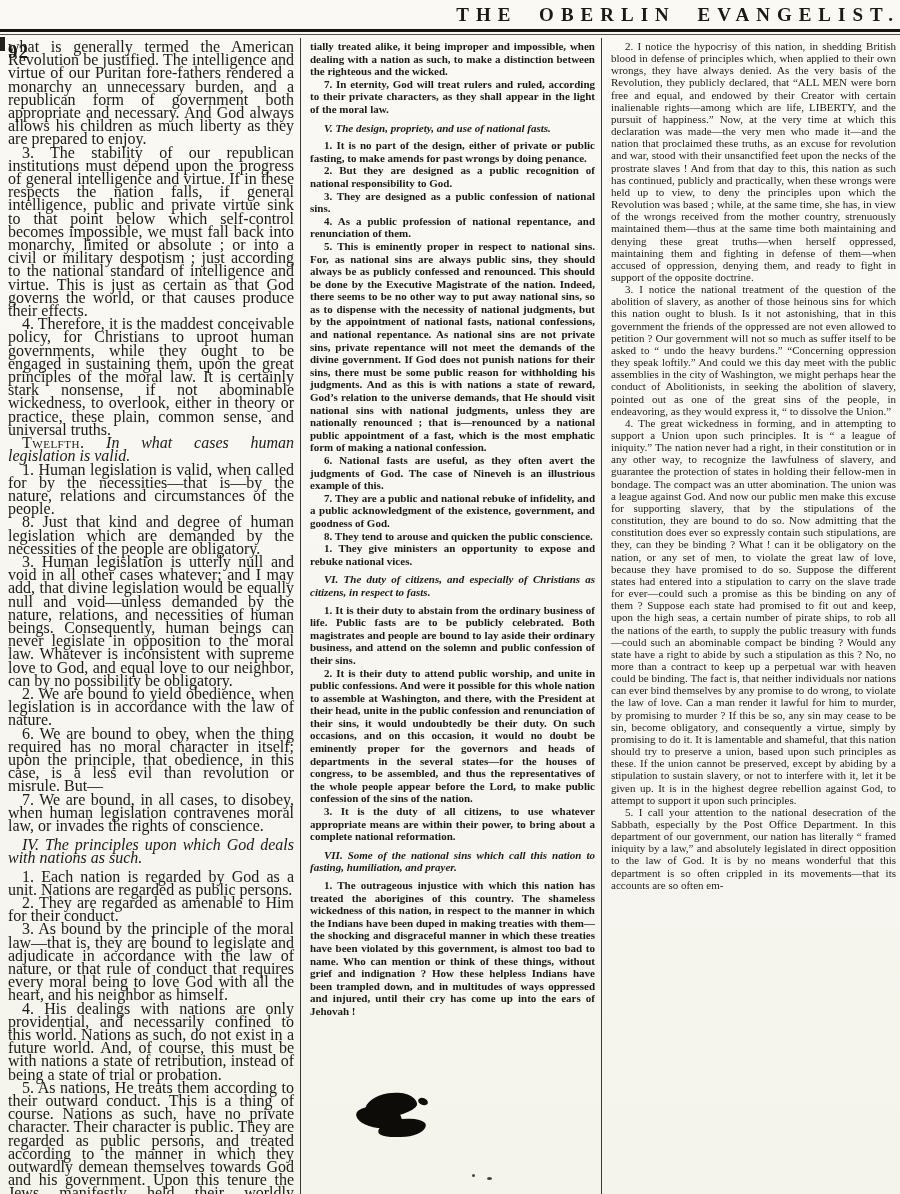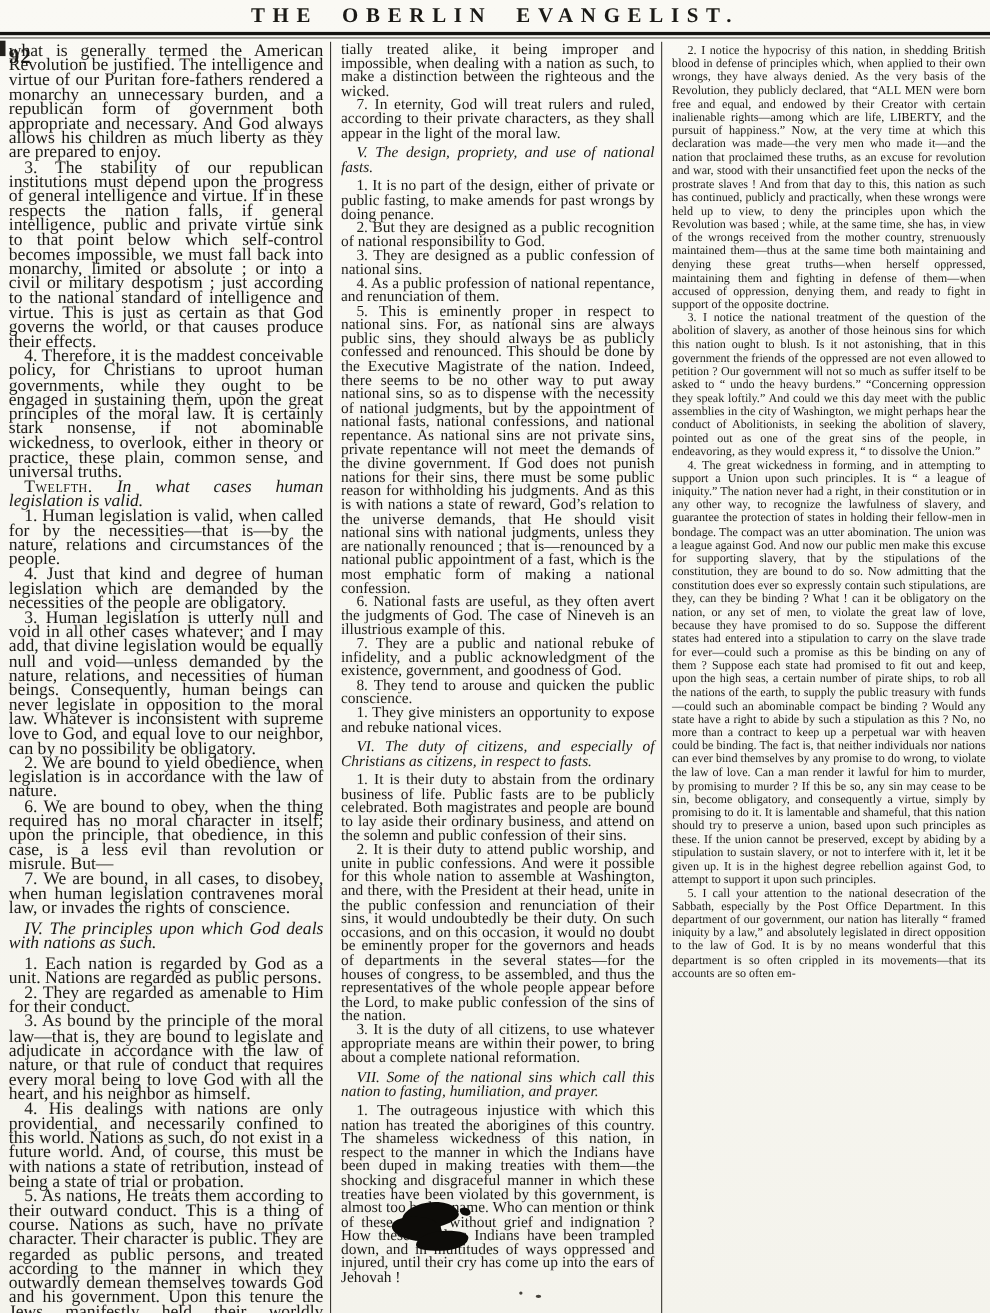--- a/index.html
+++ b/index.html
@@ -16,41 +16,41 @@
     background: linear-gradient(180deg, #faf9f4 0%, #f7f6f0 55%, #f4f3ec 100%);
   }
   
   .header { position: absolute; top: 0; left: 0; right: 0; height: 30px; }
   .pagenum {
     position: absolute; left: 8px; top: 5px;
     font-weight: bold; font-size: 19px; letter-spacing: 1px; margin-top: 36px;
   }
   .masthead {
     position: absolute; left: 0; right: 0; top: 4px;
-    text-align: center;
+    text-align: right;
     font-weight: bold; font-size: 19px;
     letter-spacing: 7px; word-spacing: 10px;
   }
   .rule-thick { position: absolute; top: 29px; left: 0; right: 0; height: 3px; background: #161511; }
   .rule-thin  { position: absolute; top: 34px; left: 0; right: 0; height: 1px; background: #55524a; }
   .edge-mark  { position: absolute; top: 37px; left: 0; width: 5px; height: 14px; background: #23211c; }
 
   
   .cols {
     position: absolute; top: 38px; left: 0; right: 0; bottom: 0;
     display: flex;
   }
   .col {
     box-sizing: border-box;
     overflow: hidden;
     text-align: justify;
     hyphens: auto;
   }
   .col-left   { width: 300px; padding: 2px 6px 0 8px; font-size: 16px;   line-height: 13.2px; }
-  .col-middle { width: 300px; padding: 2px 6px 0 9px; font-size: 14px; line-height: 12.6px; }
+  .col-middle { width: 300px; padding: 2px 6px 0 9px; font-size: 11px; line-height: 12.6px; font-weight: bold; }
   .col-right  { flex: 1;      padding: 2px 4px 0 9px; font-size: 11px;   line-height: 12.15px; }
   .divider { width: 1px; background: #3a3832; }
 
   .para { margin: 0; text-indent: 14px; }
   .p-continue { text-indent: 0; }
   .p-heading { font-style: italic; margin: 6px 0 5px; }
   .p-lead .lead { font-variant: small-caps; letter-spacing: 0.5px; }
   .p-lead [data-field="text"] { font-style: italic; }
 
   
@@ -78,21 +78,21 @@
   <div class="rule-thin"></div>
   <div class="edge-mark"></div>
 
   <div class="cols">
     <div class="col col-left">
         <p class="para p-continue"><span data-field="text">what is generally termed the American Revolution be justified. The intelligence and virtue of our Puritan fore-fathers rendered a monarchy an unnecessary burden, and a republican form of government both appropriate and necessary. And God always allows his children as much liberty as they are prepared to enjoy.</span></p>
         <p class="para p-body"><span data-field="text">3. The stability of our republican institutions must depend upon the progress of general intelligence and virtue. If in these respects the nation falls, if general intelligence, public and private virtue sink to that point below which self-control becomes impossible, we must fall back into monarchy, limited or absolute ; or into a civil or military despotism ; just according to the national standard of intelligence and virtue. This is just as certain as that God governs the world, or that causes produce their effects.</span></p>
         <p class="para p-body"><span data-field="text">4. Therefore, it is the maddest conceivable policy, for Christians to uproot human governments, while they ought to be engaged in sustaining them, upon the great principles of the moral law. It is certainly stark nonsense, if not abominable wickedness, to overlook, either in theory or practice, these plain, common sense, and universal truths.</span></p>
         <p class="para p-lead"><span class="lead" data-field="lead">Twelfth.</span><span data-field="text"> In what cases human legislation is valid.</span></p>
         <p class="para p-body"><span data-field="text">1. Human legislation is valid, when called for by the necessities—that is—by the nature, relations and circumstances of the people.</span></p>
-        <p class="para p-body"><span data-field="text">4. Just that kind and degree of human legislation which are demanded by the necessities of the people are obligatory.</span></p>
+        <p class="para p-body"><span data-field="text">8. Just that kind and degree of human legislation which are demanded by the necessities of the people are obligatory.</span></p>
         <p class="para p-body"><span data-field="text">3. Human legislation is utterly null and void in all other cases whatever; and I may add, that divine legislation would be equally null and void—unless demanded by the nature, relations, and necessities of human beings. Consequently, human beings can never legislate in opposition to the moral law. Whatever is inconsistent with supreme love to God, and equal love to our neighbor, can by no possibility be obligatory.</span></p>
         <p class="para p-body"><span data-field="text">2. We are bound to yield obedience, when legislation is in accordance with the law of nature.</span></p>
         <p class="para p-body"><span data-field="text">6. We are bound to obey, when the thing required has no moral character in itself; upon the principle, that obedience, in this case, is a less evil than revolution or misrule. But—</span></p>
         <p class="para p-body"><span data-field="text">7. We are bound, in all cases, to disobey, when human legislation contravenes moral law, or invades the rights of conscience.</span></p>
         <p class="para p-heading"><span data-field="text">IV. The principles upon which God deals with nations as such.</span></p>
         <p class="para p-body"><span data-field="text">1. Each nation is regarded by God as a unit. Nations are regarded as public persons.</span></p>
         <p class="para p-body"><span data-field="text">2. They are regarded as amenable to Him for their conduct.</span></p>
         <p class="para p-body"><span data-field="text">3. As bound by the principle of the moral law—that is, they are bound to legislate and adjudicate in accordance with the law of nature, or that rule of conduct that requires every moral being to love God with all the heart, and his neighbor as himself.</span></p>
         <p class="para p-body"><span data-field="text">4. His dealings with nations are only providential, and necessarily confined to this world. Nations as such, do not exist in a future world. And, of course, this must be with nations a state of retribution, instead of being a state of trial or probation.</span></p>
         <p class="para p-body"><span data-field="text">5. As nations, He treats them according to their outward conduct. This is a thing of course. Nations as such, have no private character. Their character is public. They are regarded as public persons, and treated according to the manner in which they outwardly demean themselves towards God and his government. Upon this tenure the Jews manifestly held their worldly possessions. And God’s treatment of nations as such, in every age, has demonstrated the truth, that nations are providentially treated according to their public acts. Indeed as nations they have no other than public acts. For what individuals do is not regarded as national acts, unless these individuals are heads of government, and acting in a governmental capacity.</span></p>

